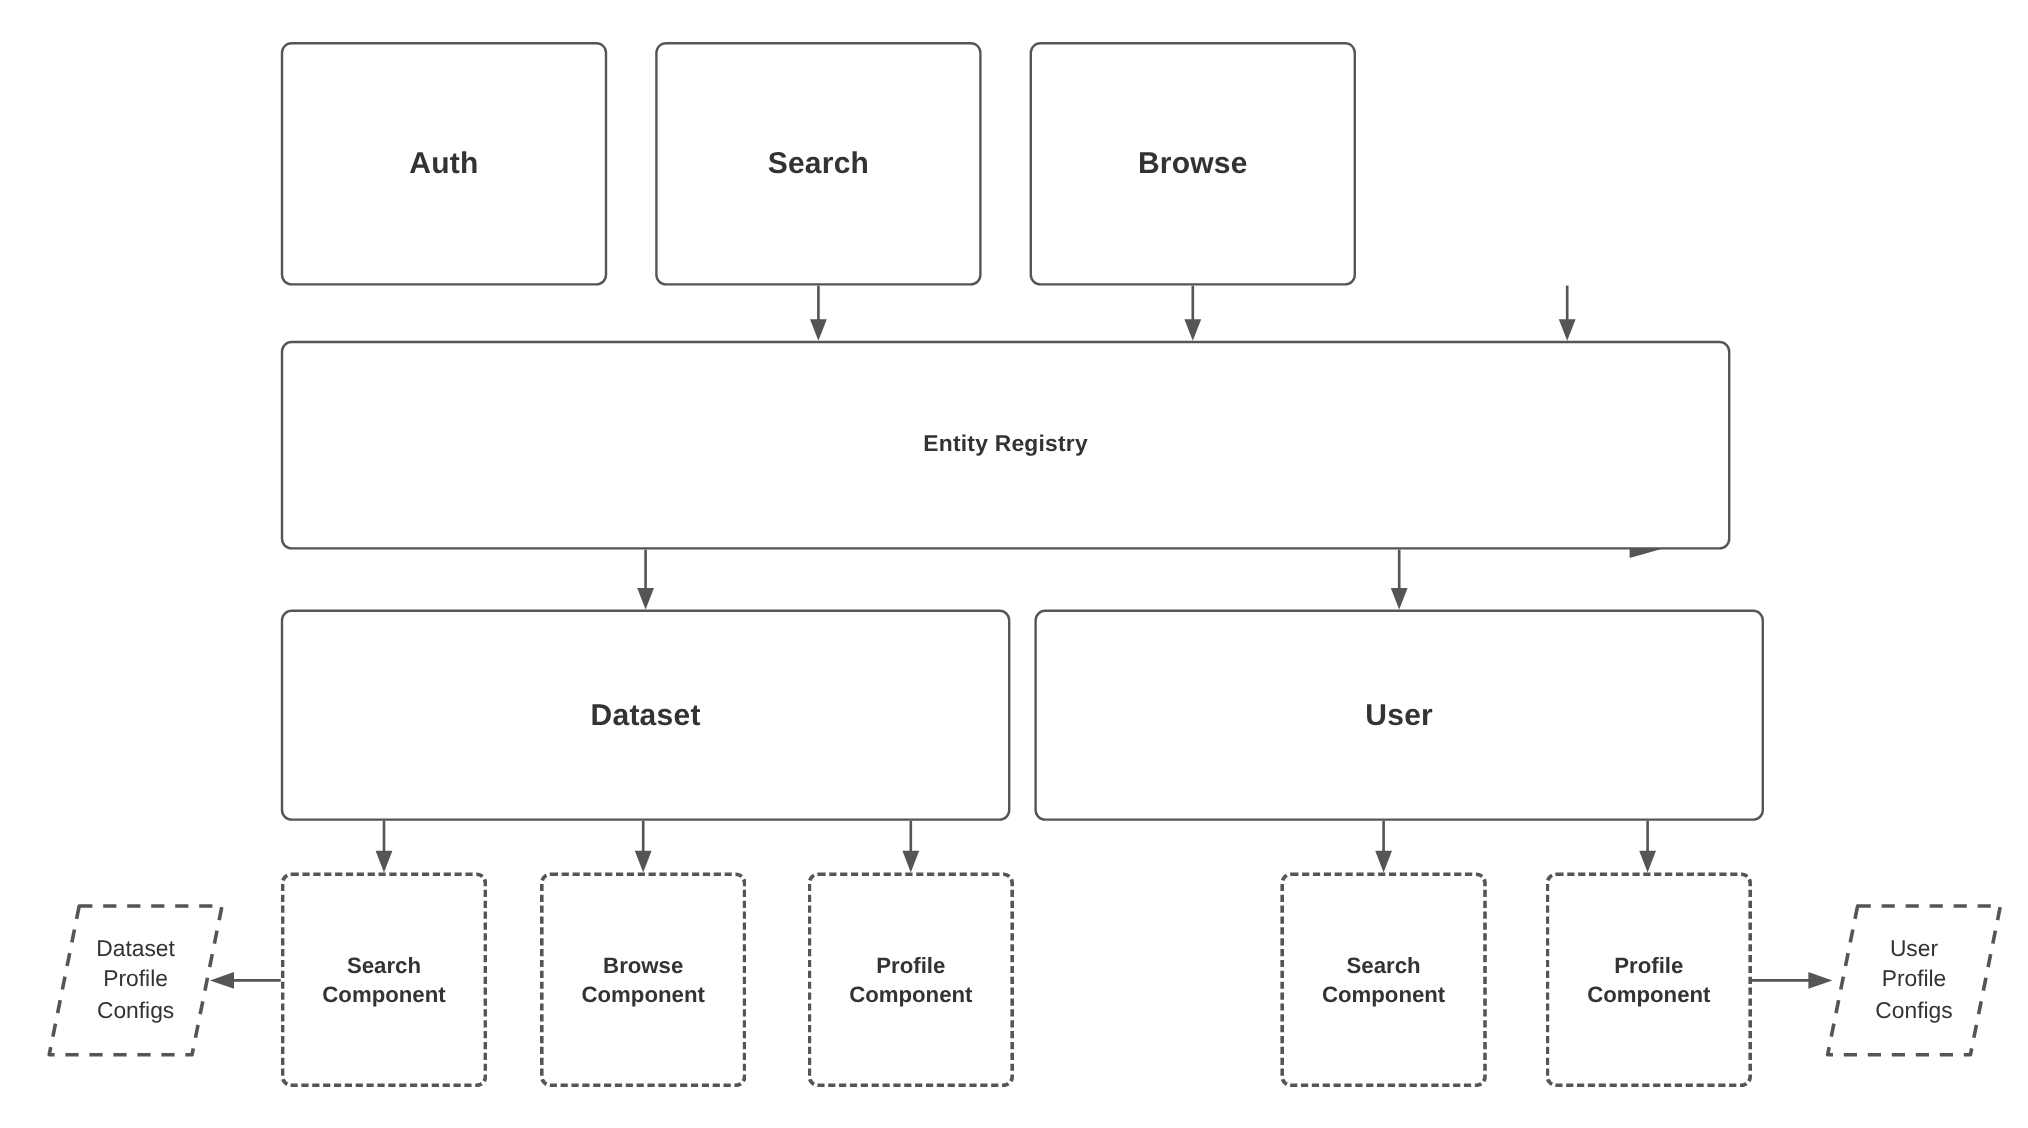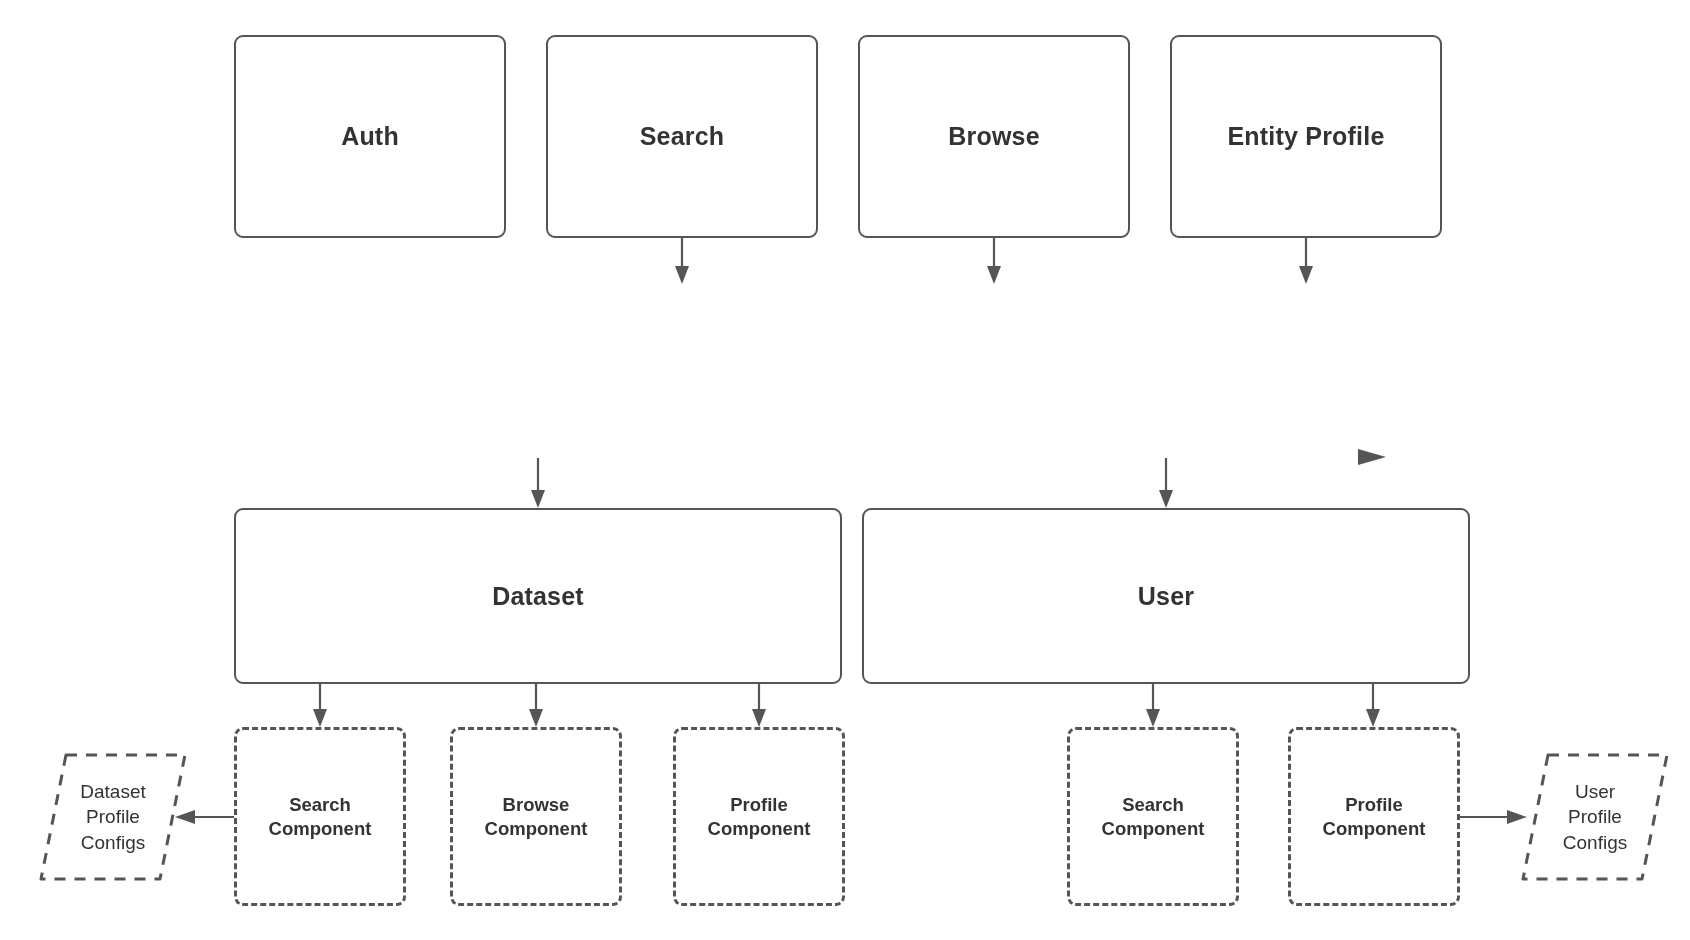--- a/index.html
+++ b/index.html
@@ -134,24 +134,24 @@
   </div>
 
   <div class="node solid-box" style="left:546px;top:35px;width:272px;height:203px;">
     <span>Search</span>
   </div>
 
   <div class="node solid-box" style="left:858px;top:35px;width:272px;height:203px;">
     <span>Browse</span>
   </div>
 
-  <div class="node solid-box" style="left:1170px;top:35px;width:272px;height:203px;">
-    <span>Entity Profile</span>
-  </div>
-
+
+  <div class="node solid-box registry" style="left:234px;top:284px;width:1208px;height:174px;">
+    <span>Entity Registry</span>
+  </div>
 
   <div class="node solid-box" style="left:234px;top:508px;width:608px;height:176px;">
     <span>Dataset</span>
   </div>
 
   <div class="node solid-box" style="left:862px;top:508px;width:608px;height:176px;">
     <span>User</span>
   </div>
 
   <div class="node dashed-box" style="left:234px;top:727px;width:172px;height:179px;">

